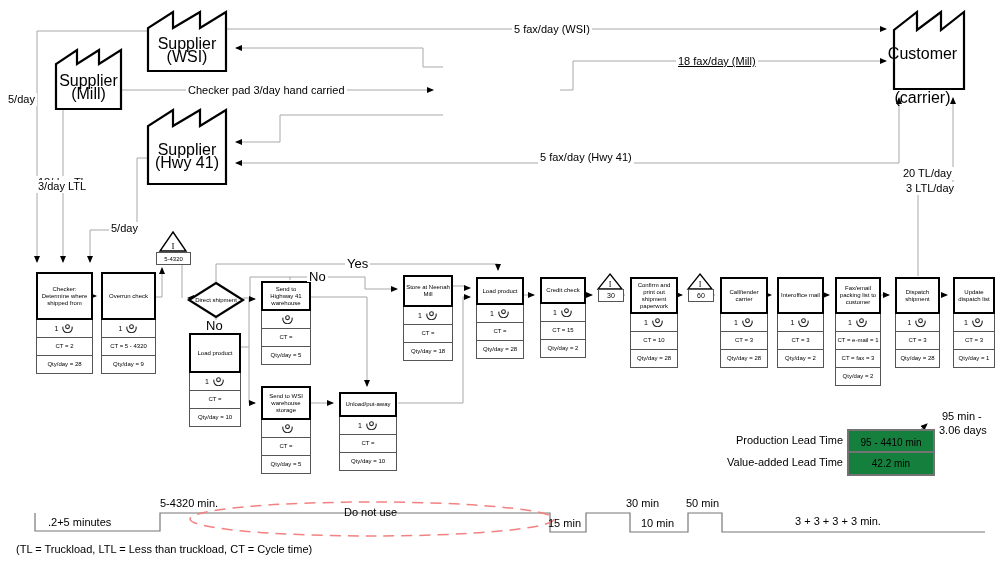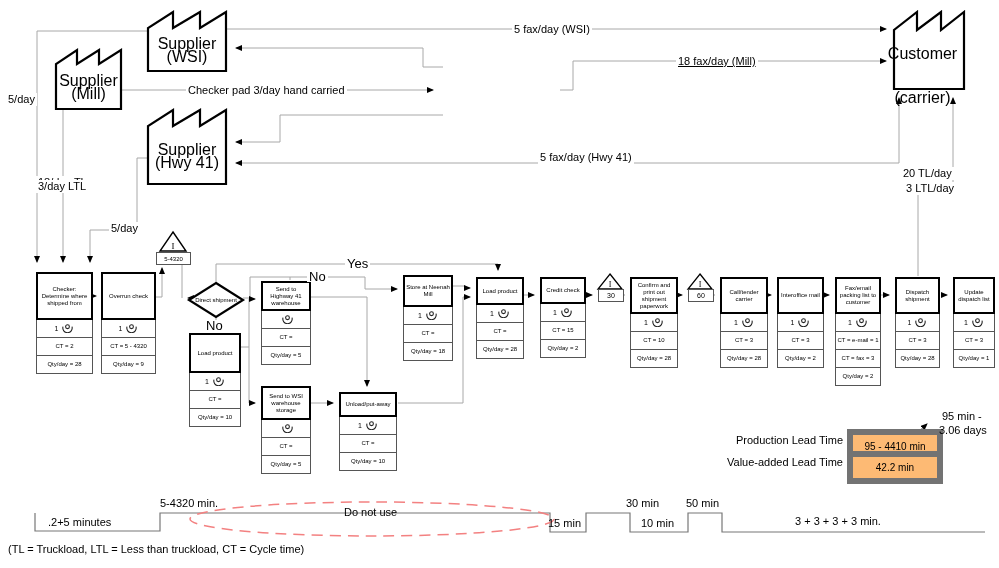--- a/index.html
+++ b/index.html
@@ -23,21 +23,21 @@
   .diamond .dtxt{position:absolute;left:0;top:0;width:100%;height:100%;display:flex;align-items:center;
                  justify-content:center;text-align:center;font-size:6px;line-height:7px;}
   .tri{position:absolute;z-index:2;}
   .tri svg{overflow:visible;display:block;}
   .trival{position:absolute;border:1px solid #555;background:#fff;font-size:6px;display:flex;
           align-items:center;justify-content:center;z-index:2;}
   .lbl{position:absolute;background:#fff;font-size:11px;line-height:13px;white-space:nowrap;
        padding:0 2px;z-index:4;}
   .lbl.sm{font-size:13px;line-height:11px;}
   .plain{position:absolute;font-size:11px;line-height:13px;white-space:nowrap;z-index:4;}
-  .ltbox{position:absolute;border:6px solid #737373;background:#fdba74;font-size:10px;display:flex;
+  .ltbox{position:absolute;border:2px solid #737373;background:#15803d;font-size:10px;display:flex;
          align-items:center;justify-content:center;z-index:4;}
 </style>
 </head>
 <body>
 
 <div class="canvas">
 
   <svg class="wires" width="999" height="568">
     <defs>
       <marker id="ah" markerWidth="8" markerHeight="8" refX="6" refY="3" orient="auto" markerUnits="userSpaceOnUse">
@@ -378,15 +378,15 @@
 
   <div class="plain" style="left:48px;top:516px;">.2+5 minutes</div>
   <div class="plain" style="left:160px;top:497px;">5-4320 min.</div>
   <div class="plain" style="left:548px;top:517px;">15 min</div>
   <div class="plain" style="left:606px;top:497px;margin-left:20px;">30 min</div>
   <div class="plain" style="left:641px;top:517px;">10 min</div>
   <div class="plain" style="left:686px;top:497px;">50 min</div>
   <div class="plain" style="left:795px;top:515px;">3 + 3 + 3 + 3 min.</div>
   <div class="plain" style="left:344px;top:506px;">Do not use</div>
 
-  <div class="plain" style="left:8px;top:543px;">(TL = Truckload, LTL = Less than truckload, CT = Cycle time)</div>
+  <div class="plain" style="left:16px;top:543px;">(TL = Truckload, LTL = Less than truckload, CT = Cycle time)</div>
 
 </div>
 
 </body></html>

